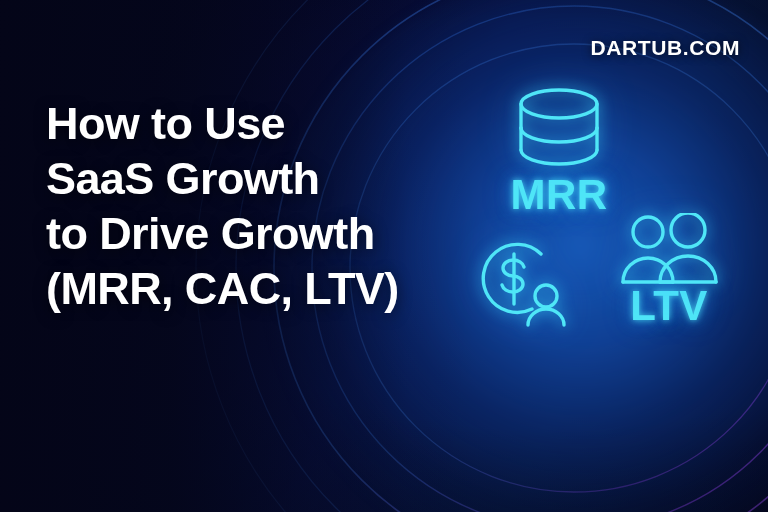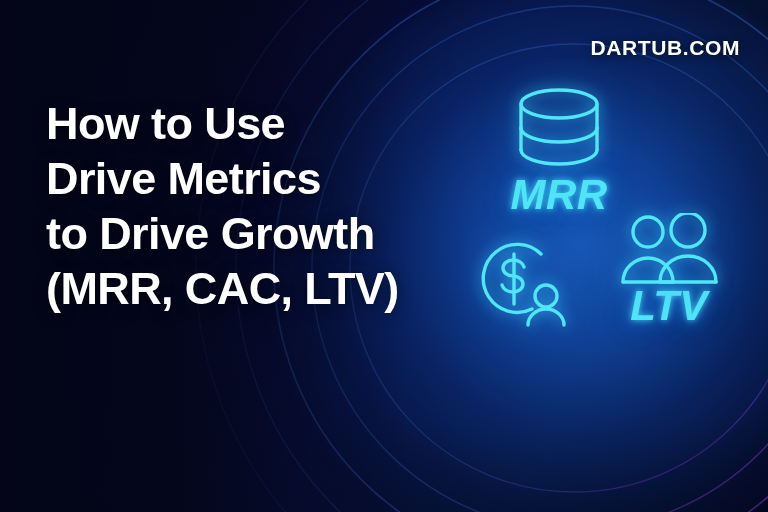--- a/index.html
+++ b/index.html
@@ -85,21 +85,21 @@
     right: 28px;
     top: 36px;
     color: #ffffff;
     font-size: 21px;
     font-weight: 700;
     letter-spacing: 0.6px;
     text-shadow: 0 1px 8px rgba(0,0,0,0.7);
   }
 
   
-  .metrics { position: absolute; inset: 0; font-style: italic; }
+  .metrics { position: absolute; inset: 0; }
   .metric {
     position: absolute;
     display: flex;
     flex-direction: column;
     align-items: center;
   }
   .metric-icon {
     display: block;
     filter: drop-shadow(0 0 7px rgba(60,215,255,0.78))
             drop-shadow(0 0 18px rgba(30,150,255,0.45));
@@ -160,21 +160,21 @@
     </g>
   </svg>
 
   <div class="bg-vignette"></div>
   <div class="bg-leftfade"></div>
 
   <div class="brand">DARTUB.COM</div>
 
   <div class="title-block">
     <div class="title-line">How to Use</div>
-    <div class="title-line">Drive Metrics</div>
+    <div class="title-line">SaaS Growth</div>
     <div class="title-line">to Drive Growth</div>
     <div class="title-line">(MRR, CAC, LTV)</div>
   </div>
 
   <div class="metrics">
 
     <div class="metric" id="metric-mrr">
       <svg class="metric-icon" width="104" height="84" viewBox="0 0 104 84">
         <g fill="none" stroke="#4fe6f7" stroke-width="3.4" stroke-linecap="round" stroke-linejoin="round">
           <ellipse cx="52" cy="18" rx="38" ry="14"></ellipse>

